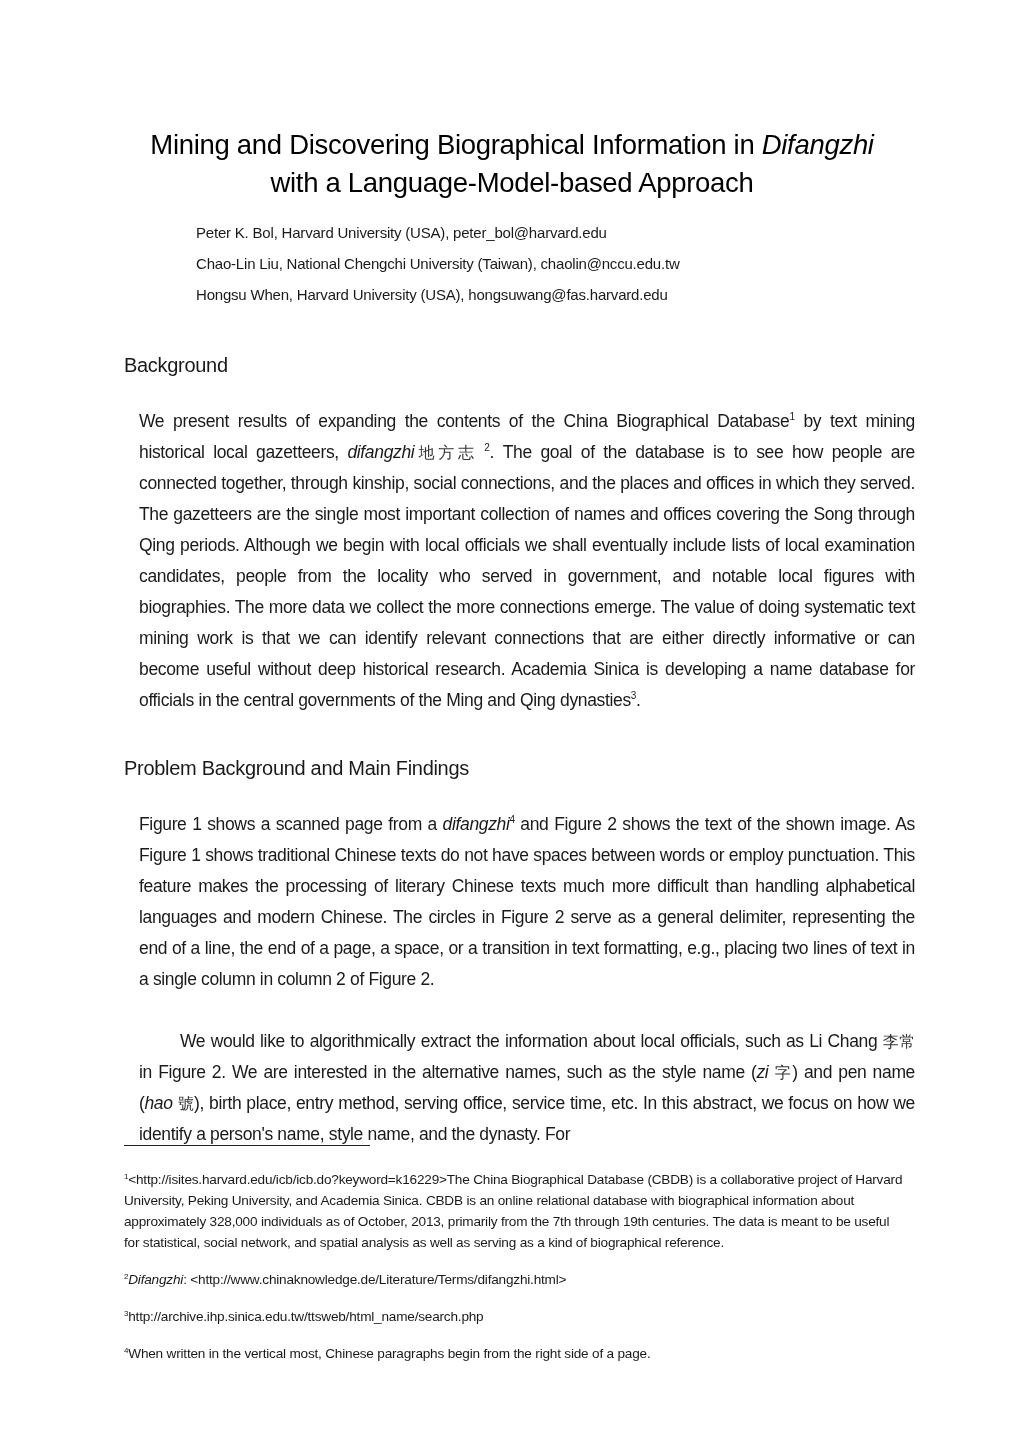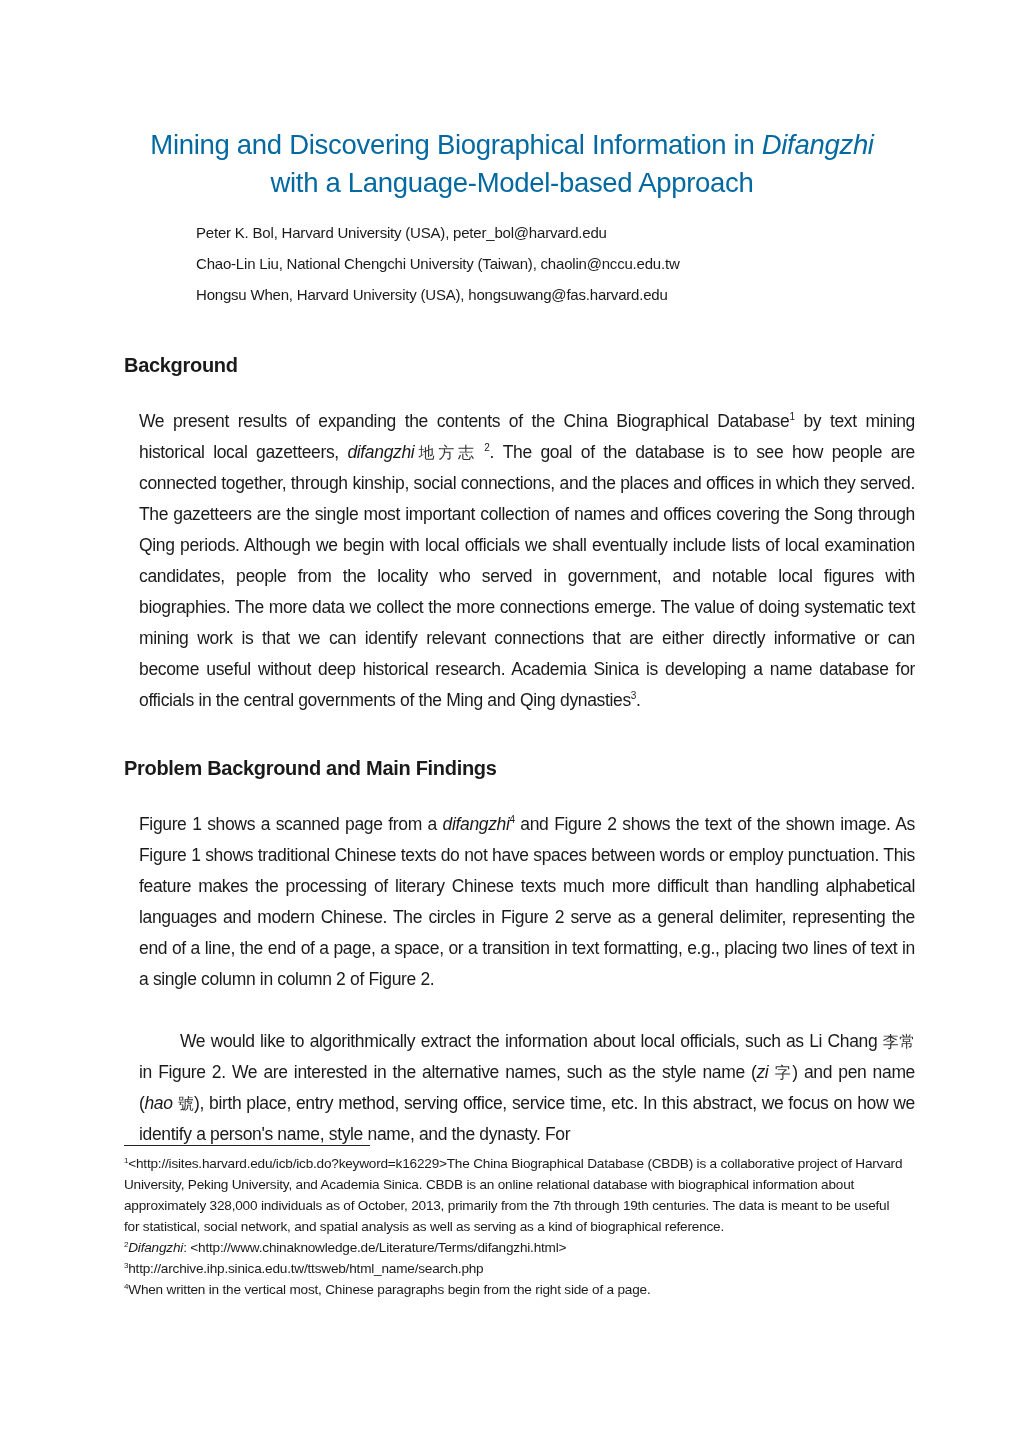--- a/index.html
+++ b/index.html
@@ -1,34 +1,34 @@
 <!DOCTYPE html>
 <html><head>
   <meta charset="utf-8">
   <style>
     html, body { margin: 0; padding: 0; background: #ffffff; }
     body { width: 1024px; height: 1448px; position: relative; overflow: hidden;
            font-family: "Liberation Sans", "DejaVu Sans", sans-serif; color: #1a1a1a; }
     .page { position: absolute; left: 0; top: 0; width: 1024px; height: 1448px; }
     .title { position: absolute; left: 100px; width: 824px; top: 126px; text-align: center;
-             font-size: 27.5px; line-height: 38px; letter-spacing: -0.3px; color: #0369a1; }
+             font-size: 27.5px; line-height: 38px; letter-spacing: -0.3px; color: #000000; }
     .authors { position: absolute; left: 196px; top: 217px; font-size: 15px; line-height: 31px;
                letter-spacing: -0.2px; }
     .author-line { display: block; white-space: nowrap; }
-    h2 { position: absolute; left: 124px; margin: 0; font-size: 20px; font-weight: bold;
+    h2 { position: absolute; left: 124px; margin: 0; font-size: 20px; font-weight: normal;
          letter-spacing: -0.3px; line-height: 26px; }
     .para { position: absolute; left: 124px; width: 776px; font-size: 17.5px; line-height: 31px;
             text-align: justify; letter-spacing: -0.35px; margin: 15px; }
     .para.indent { text-indent: 41px; }
     sup { font-size: 10px; line-height: 0; vertical-align: 7px; }
     .cjk { font-family: "DejaVu Sans", sans-serif; font-size: 16px; color: #333; }
     .rule { position: absolute; left: 124px; top: 1145px; width: 246px; height: 1px; background: #222; }
     .footnotes { position: absolute; left: 124px; top: 1153px; width: 780px; font-size: 13.6px;
                  line-height: 21px; letter-spacing: -0.2px; }
-    .fn { display: block; }
+    .fn { display: block; margin-top: 16px; }
     .fn sup { font-size: 8px; vertical-align: 5px; }
     i { font-style: italic; }
   </style>
 </head>
 <body>
 
 <div class="page">
 
   <div class="title">
     <div><span>Mining and Discovering Biographical Information in </span><i>Difangzhi</i></div>

